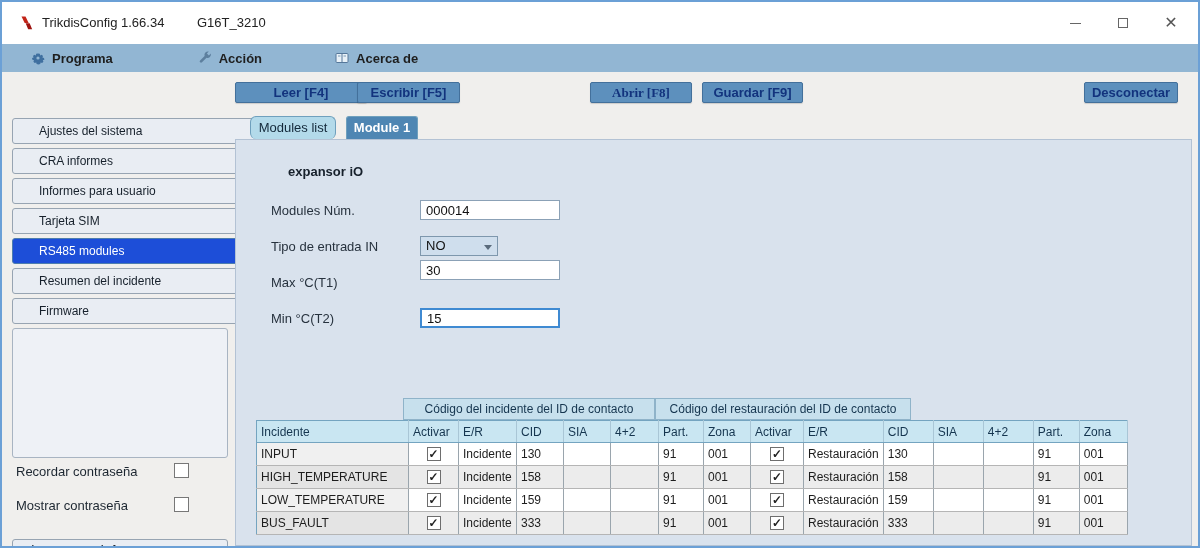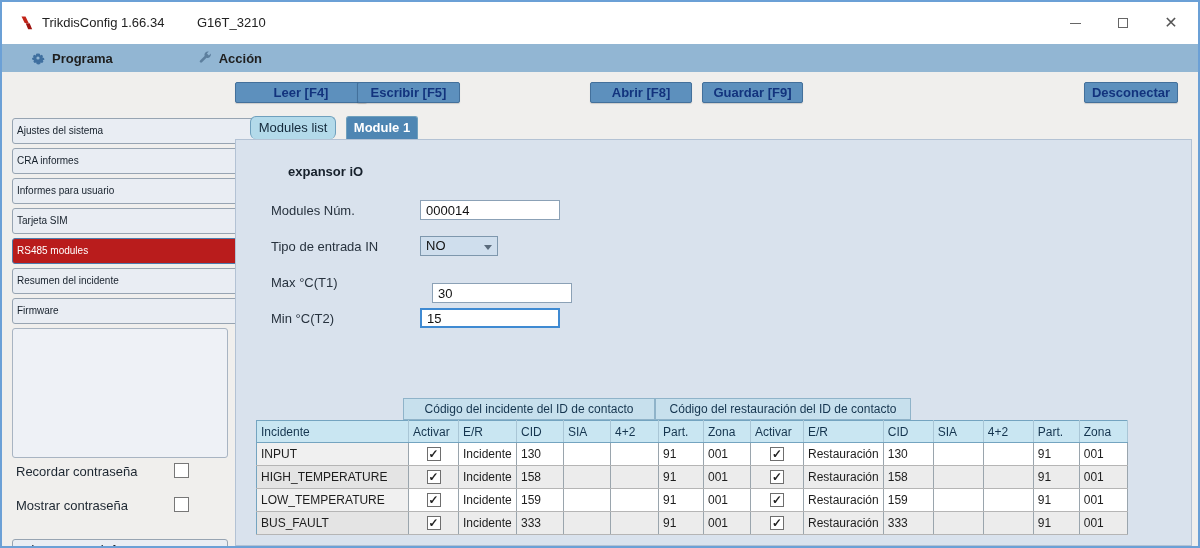--- a/index.html
+++ b/index.html
@@ -32,31 +32,31 @@
   .menu-ico{ display:inline-flex; width:16px; height:16px; }
 
   
   .tbtn{
     position:absolute; top:80px; height:21px; background:#5d90bd; border:1px solid #43709b;
     border-radius:2px; color:#12337d; font-weight:700; font-size:13px; text-align:center;
     line-height:19px; cursor:default; box-shadow:0 1px 1px rgba(0,0,0,.15);
   }
   #btn-leer{ left:233px; width:132px; }
   #btn-escribir{ left:355px; width:103px; }
-  #btn-abrir{ left:588px; width:102px; }
+  #btn-abrir{ left:588px; width:102px;font-family:Liberation Serif, serif; }
   #btn-guardar{ left:700px; width:101px; }
   #btn-desconectar{ left:1082px; width:94px; }
 
   
   .nav-item{
     position:absolute; left:10px; width:250px; height:26px; background:#e9edf3;
-    border:1px solid #97a4b2; border-radius:3px; font-size:10px; color:#16202b;
-    line-height:24px; padding-left:4px; cursor:default;
-  }
-  .nav-item.selected{ background:#b91c1c; border-color:#4d7dad; color:#ffffff; }
+    border:1px solid #97a4b2; border-radius:3px; font-size:12px; color:#16202b;
+    line-height:24px; padding-left:26px; cursor:default;
+  }
+  .nav-item.selected{ background:#1d4ed8; border-color:#4d7dad; color:#ffffff; }
   .side-panel{
     position:absolute; left:10px; top:326px; width:216px; height:130px;
     background:#eef1f6; border:1px solid #a8b4c2; border-radius:3px;
   }
   .chk-row{ position:absolute; left:14px; width:212px; height:18px; font-size:13px; color:#1c2630; }
   .chk-box{ position:absolute; left:158px; top:-1px; width:15px; height:15px; background:#fff; border:1px solid #777; }
   #row-recordar{ top:462px; }
   #row-mostrar{ top:496px; }
   .defaults-btn{
     position:absolute; left:10px; top:537px; width:216px; height:26px; background:#e9edf3;
@@ -146,20 +146,31 @@
       <span>Programa</span>
     </div>
     <div class="menu-item">
       <span class="menu-ico">
         <svg width="16" height="16" viewBox="0 0 16 16">
             <path fill="#5d7f9e" d="M13.8 3.6a3.4 3.4 0 0 1-4.3 4.2L5 12.3a1.3 1.3 0 0 1-1.9-1.9l4.5-4.5a3.4 3.4 0 0 1 4.2-4.3L9.9 3.5l2 2 1.9-1.9z"></path>
           </svg>
       </span>
       <span>Acción</span>
     </div>
+    <div class="menu-item">
+      <span class="menu-ico">
+        <svg width="16" height="16" viewBox="0 0 16 16">
+            <rect x="2" y="3.5" width="12" height="9" rx="1" fill="#e8f1f8" stroke="#55779a"></rect>
+            <line x1="8" y1="3.5" x2="8" y2="12.5" stroke="#55779a"></line>
+            <line x1="4" y1="6" x2="6.5" y2="6" stroke="#7a9ab5"></line>
+            <line x1="9.5" y1="6" x2="12" y2="6" stroke="#7a9ab5"></line>
+          </svg>
+      </span>
+      <span>Acerca de</span>
+    </div>
   </div>
 
   <div class="tbtn" id="btn-leer">Leer [F4]</div>
   <div class="tbtn" id="btn-escribir">Escribir [F5]</div>
   <div class="tbtn" id="btn-abrir">Abrir [F8]</div>
   <div class="tbtn" id="btn-guardar">Guardar [F9]</div>
   <div class="tbtn" id="btn-desconectar">Desconectar</div>
 
   <div class="nav-item" style="top:116px">Ajustes del sistema</div>
   <div class="nav-item" style="top:176px">Informes para usuario</div>
@@ -189,21 +200,21 @@
     <span class="f-label" style="top:63px">Modules Núm.</span>
     <input class="f-input" style="top: 60px;" value="000014">
 
     <span class="f-label" style="top:99px">Tipo de entrada IN</span>
     <div class="dropdown" style="top:96px">
       <span>NO</span>
       <span class="dd-arrow"></span>
     </div>
 
     <span class="f-label" style="top:135px">Max °C(T1)</span>
-    <input class="f-input" style="top: 143px; margin-left: 12px;" value="30">
+    <input class="f-input" style="top: 120px;" value="30">
 
     <span class="f-label" style="top:171px">Min °C(T2)</span>
     <input class="f-input focused" style="top: 168px;" value="15">
 
     <div class="grp" id="grp-incidente">Código del incidente del ID de contacto</div>
     <div class="grp" id="grp-restauracion">Código del restauración del ID de contacto</div>
 
     <table class="grid">
       <thead>
           <tr id="thead-row">

